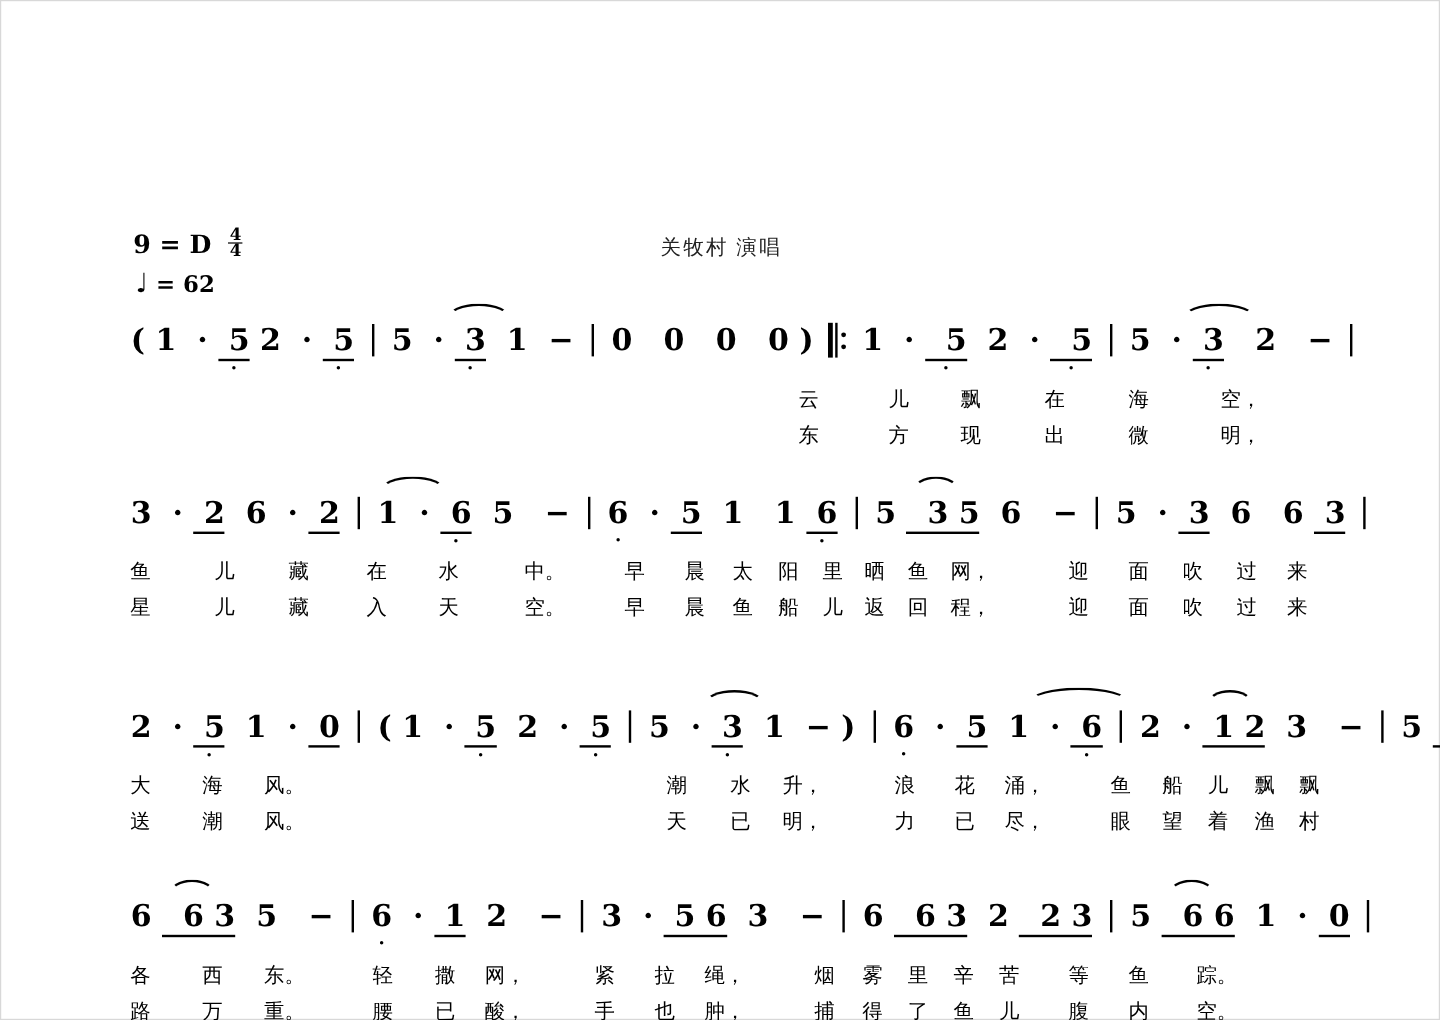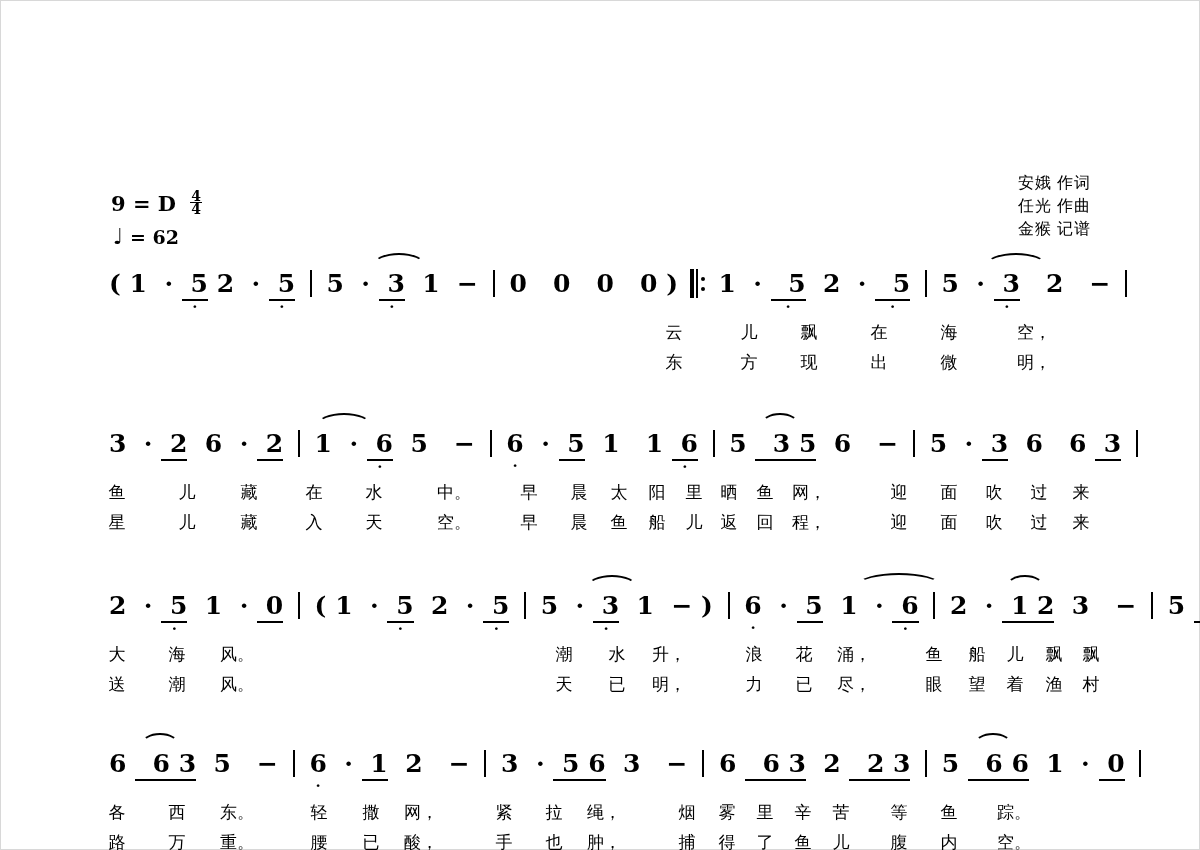--- a/index.html
+++ b/index.html
@@ -171,26 +171,22 @@
     display: inline-block;
     text-align: center;
     transform: translateX(-50%);
   }
 </style>
 </head>
 <body>
 
 <div class="page">
 
-
-  <div class="credits">
-    <div>安娥 作词</div>
-    <div>任光 作曲</div>
-    <div>金猴 记谱</div>
-  </div>
+  <div class="singer">关牧村 演唱</div>
+
 
   <div class="keyblock">
     <span class="kv">9 = D</span>
     <span class="meter">
       <span class="num">4</span>
       <span class="den">4</span>
     </span>
   </div>
   <div class="tempo">
     <span class="note">♩</span>
@@ -251,21 +247,21 @@
       <span class="lyr" style="left:565px;">东</span>
       <span class="lyr" style="left:640px;">方</span>
       <span class="lyr" style="left:700px;">现</span>
       <span class="lyr" style="left:770px;">出</span>
       <span class="lyr" style="left:840px;">微</span>
       <span class="lyr" style="left:925px;">明，</span>
     </div>
 
   </div>
 
-  <div class="system" style="top:428px;">
+  <div class="system" style="top:412px;">
     <div class="notes">
       <span class="tok">3</span>
       <span class="tok">&nbsp;·</span>
       <span class="tok u1">&nbsp;2</span>
       <span class="tok">&nbsp;6</span>
       <span class="tok">&nbsp;·</span>
       <span class="tok u1">&nbsp;2</span>
       <span class="bar"></span>
       <span class="tok">1
         <span class="slur" style="width:50px; left:2px; top:-16px;"></span>

